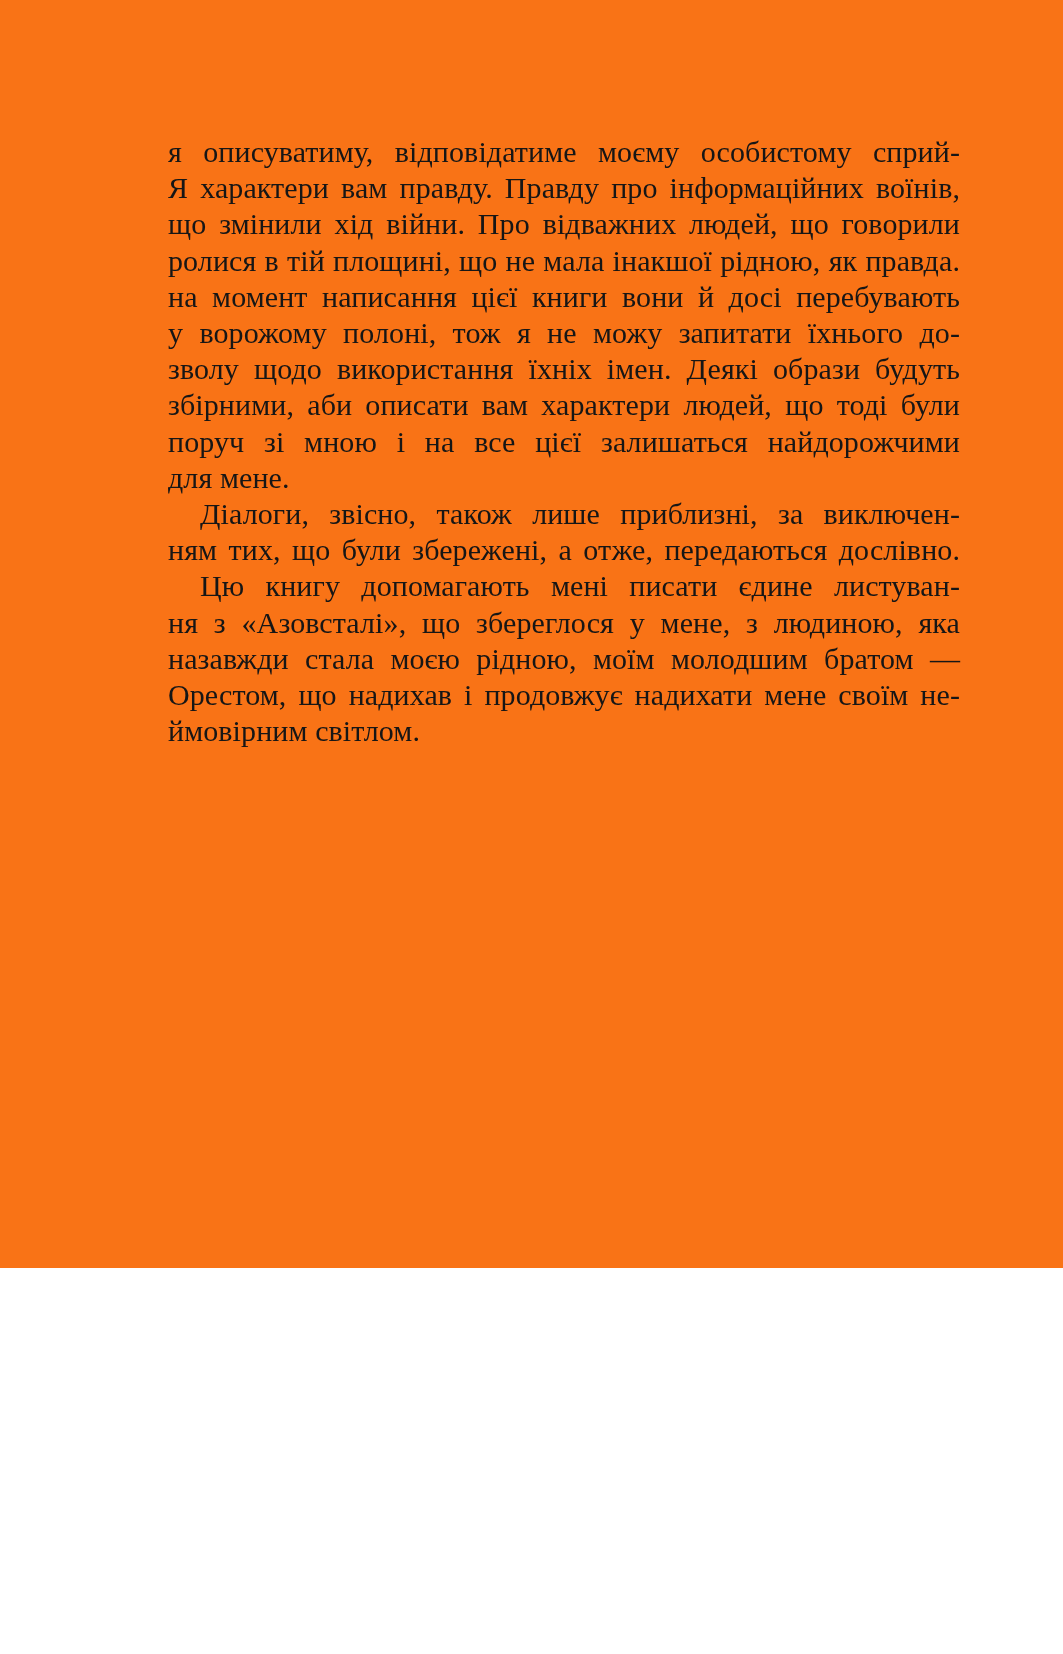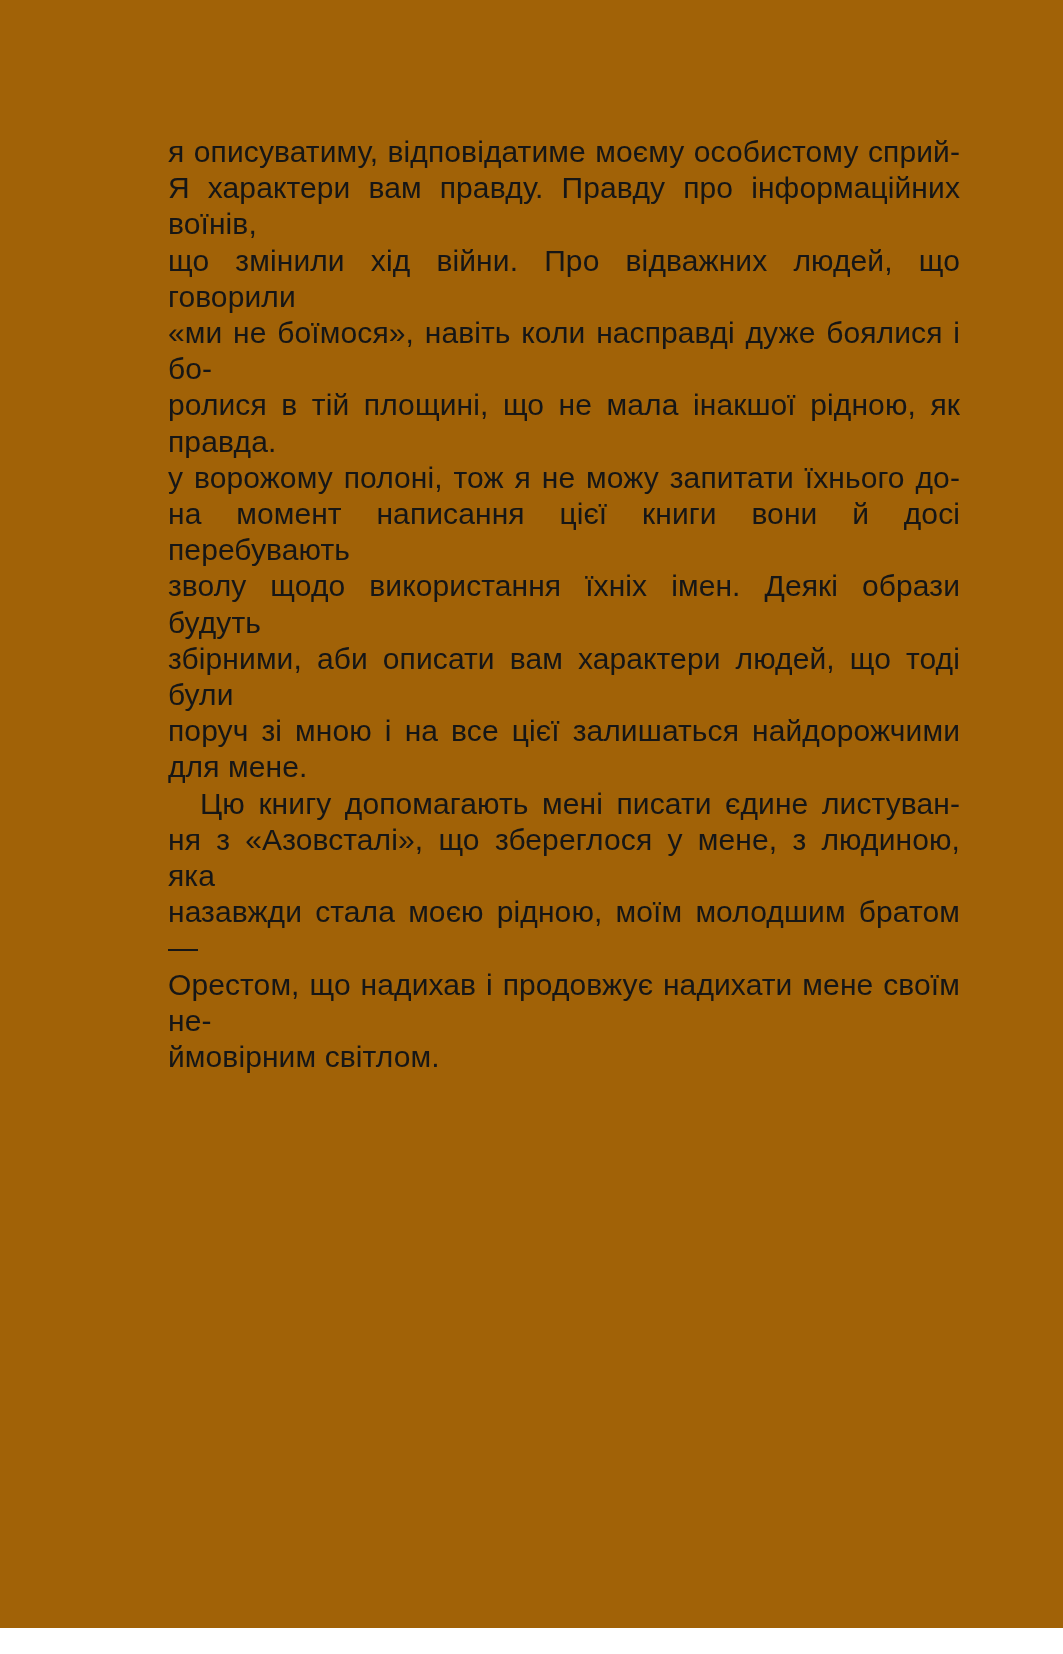--- a/index.html
+++ b/index.html
@@ -3,24 +3,24 @@
 <meta charset="utf-8">
 <style>
   html, body {
     margin: 0;
     padding: 0;
     background: #ffffff;
   }
   .book-page {
     position: relative;
     width: 1063px;
-    height: 1628px;
-    background: #a16207;
+    height: 1268px;
+    background: #f97316;
     overflow: hidden;
-    font-family: Liberation Sans, sans-serif;
+    font-family: Liberation Serif, serif;
   }
   .text-block {
     position: absolute;
     left: 168px;
     top: 134px;
     width: 792px;
     color: #161616;
     font-size: 30px;
     line-height: 36.2px;
     letter-spacing: 0.1px;
@@ -41,30 +41,33 @@
 </style>
 </head>
 <body>
 
 <div class="book-page">
   <main class="text-block" style="color: rgb(22, 22, 22);">
       <div class="para">
         <div class="line">я описуватиму, відповідатиме моєму особистому сприй-</div>
         <div class="line">Я характери вам правду. Правду про інформаційних воїнів,</div>
         <div class="line">що змінили хід війни. Про відважних людей, що говорили</div>
-        <div class="line">«ми не боїмося», навіть коли насправді дуже боялися і бо-</div>
         <div class="line">ролися в тій площині, що не мала інакшої рідною, як правда.</div>
       </div>
       <div class="para">
+        <div class="line">на момент написання цієї книги вони й досі перебувають</div>
         <div class="line">у ворожому полоні, тож я не можу запитати їхнього до-</div>
-        <div class="line">на момент написання цієї книги вони й досі перебувають</div>
         <div class="line">зволу щодо використання їхніх імен. Деякі образи будуть</div>
         <div class="line">збірними, аби описати вам характери людей, що тоді були</div>
         <div class="line">поруч зі мною і на все цієї залишаться найдорожчими</div>
         <div class="line last">для мене.</div>
+      </div>
+      <div class="para">
+        <div class="line indent">Діалоги, звісно, також лише приблизні, за виключен-</div>
+        <div class="line">ням тих, що були збережені, а отже, передаються дослівно.</div>
       </div>
       <div class="para">
         <div class="line indent">Цю книгу допомагають мені писати єдине листуван-</div>
         <div class="line">ня з «Азовсталі», що збереглося у мене, з людиною, яка</div>
         <div class="line">назавжди стала моєю рідною, моїм молодшим братом —</div>
         <div class="line">Орестом, що надихав і продовжує надихати мене своїм не-</div>
         <div class="line last">ймовірним світлом.</div>
       </div>
     </main>
 </div>

